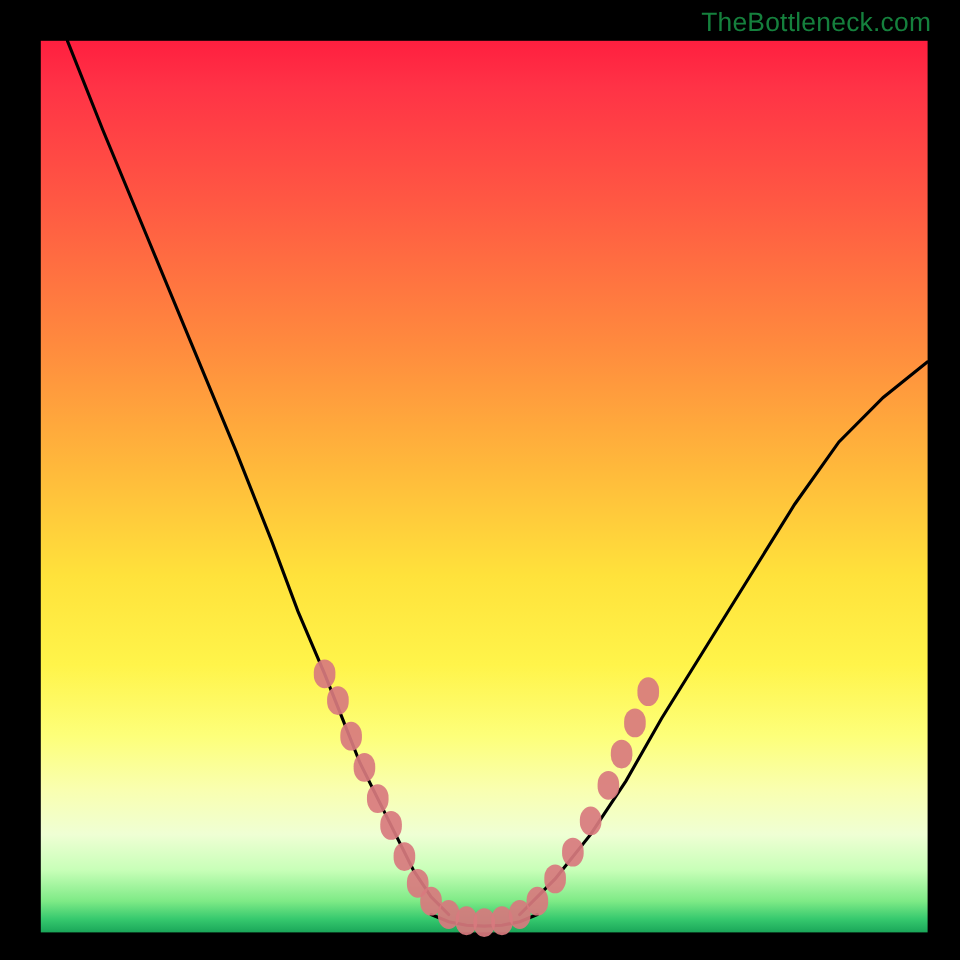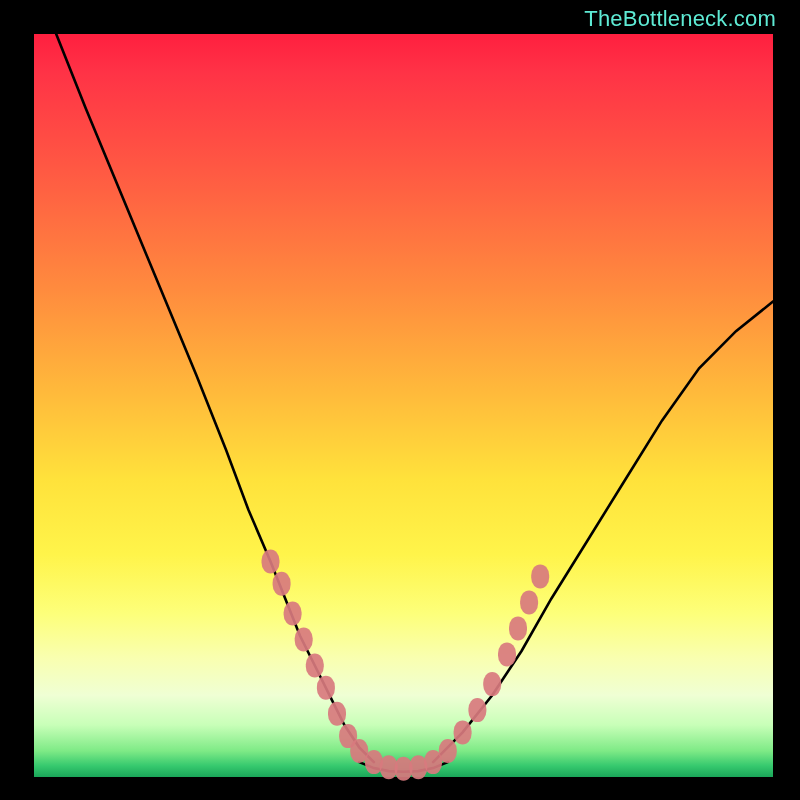--- a/index.html
+++ b/index.html
@@ -40,21 +40,21 @@
       #c8ffb8 93%,
       #7eea86 96.5%,
       #36c96e 98.5%,
       #1aa659 100%
     );
   }
   .attribution {
     position: absolute;
     top: 6px;
     right: 24px;
-    color: #5eead4;
+    color: #15803d;
     font-size: 22px;
     letter-spacing: 0.2px;
     font-family: Arial, Helvetica, sans-serif;
   }
   svg.curves {
     position: absolute;
     left: 34px;
     top: 34px;
     width: 739px;
     height: 743px;

